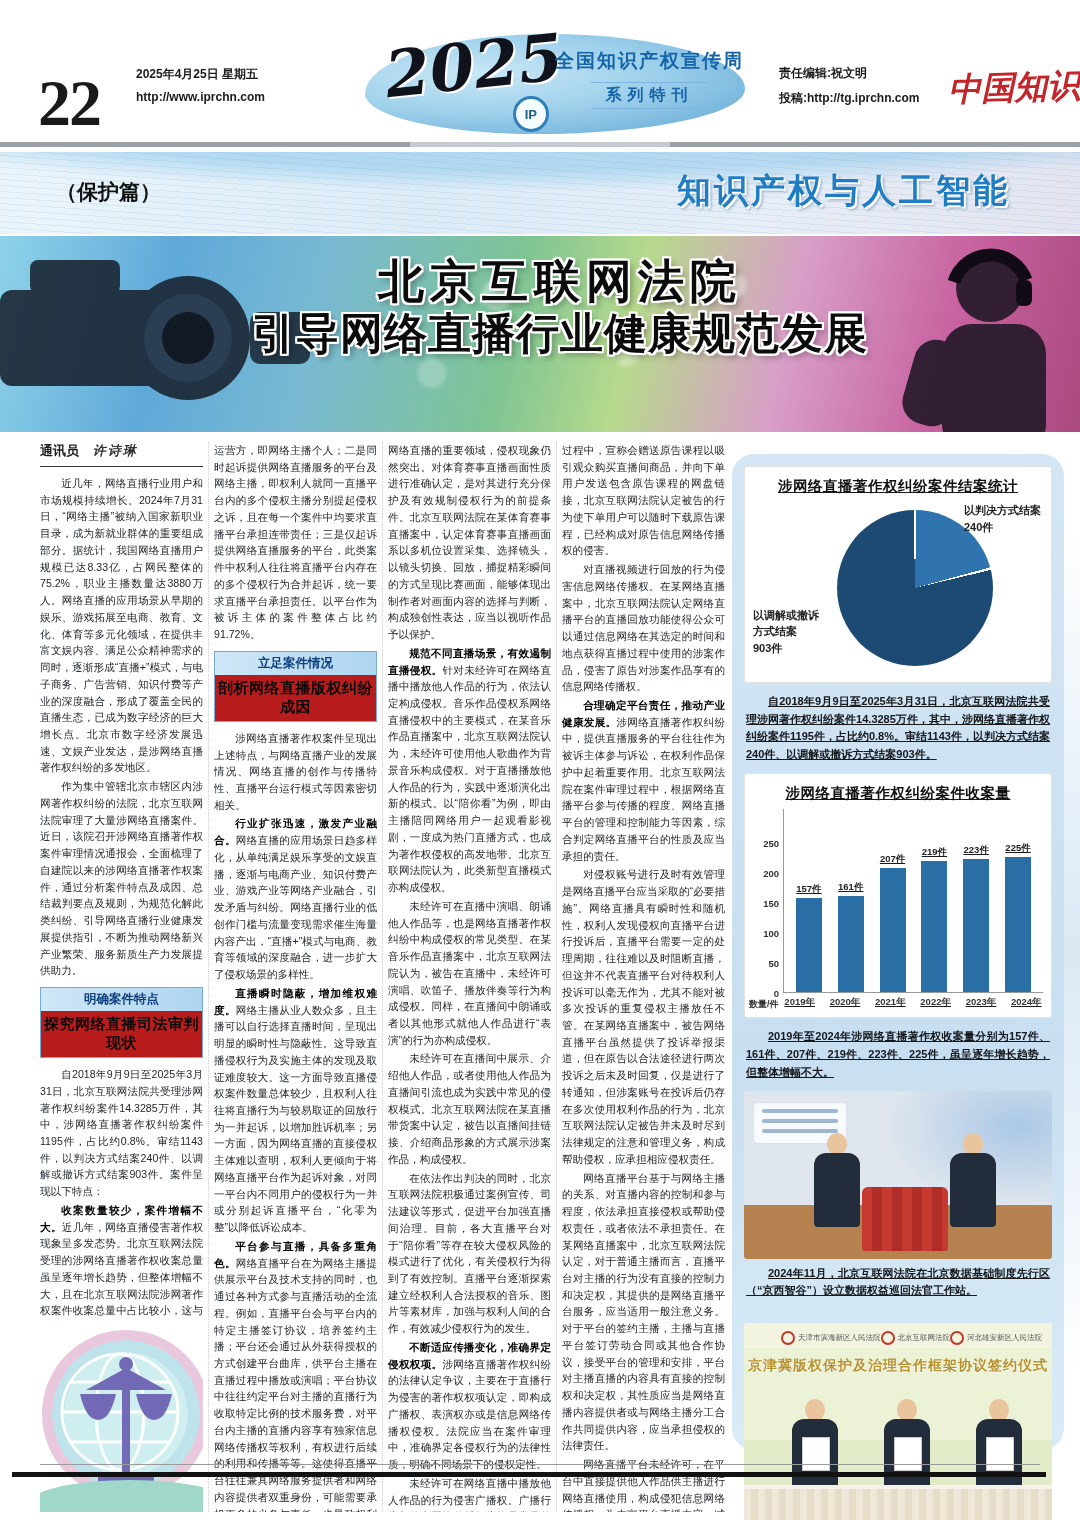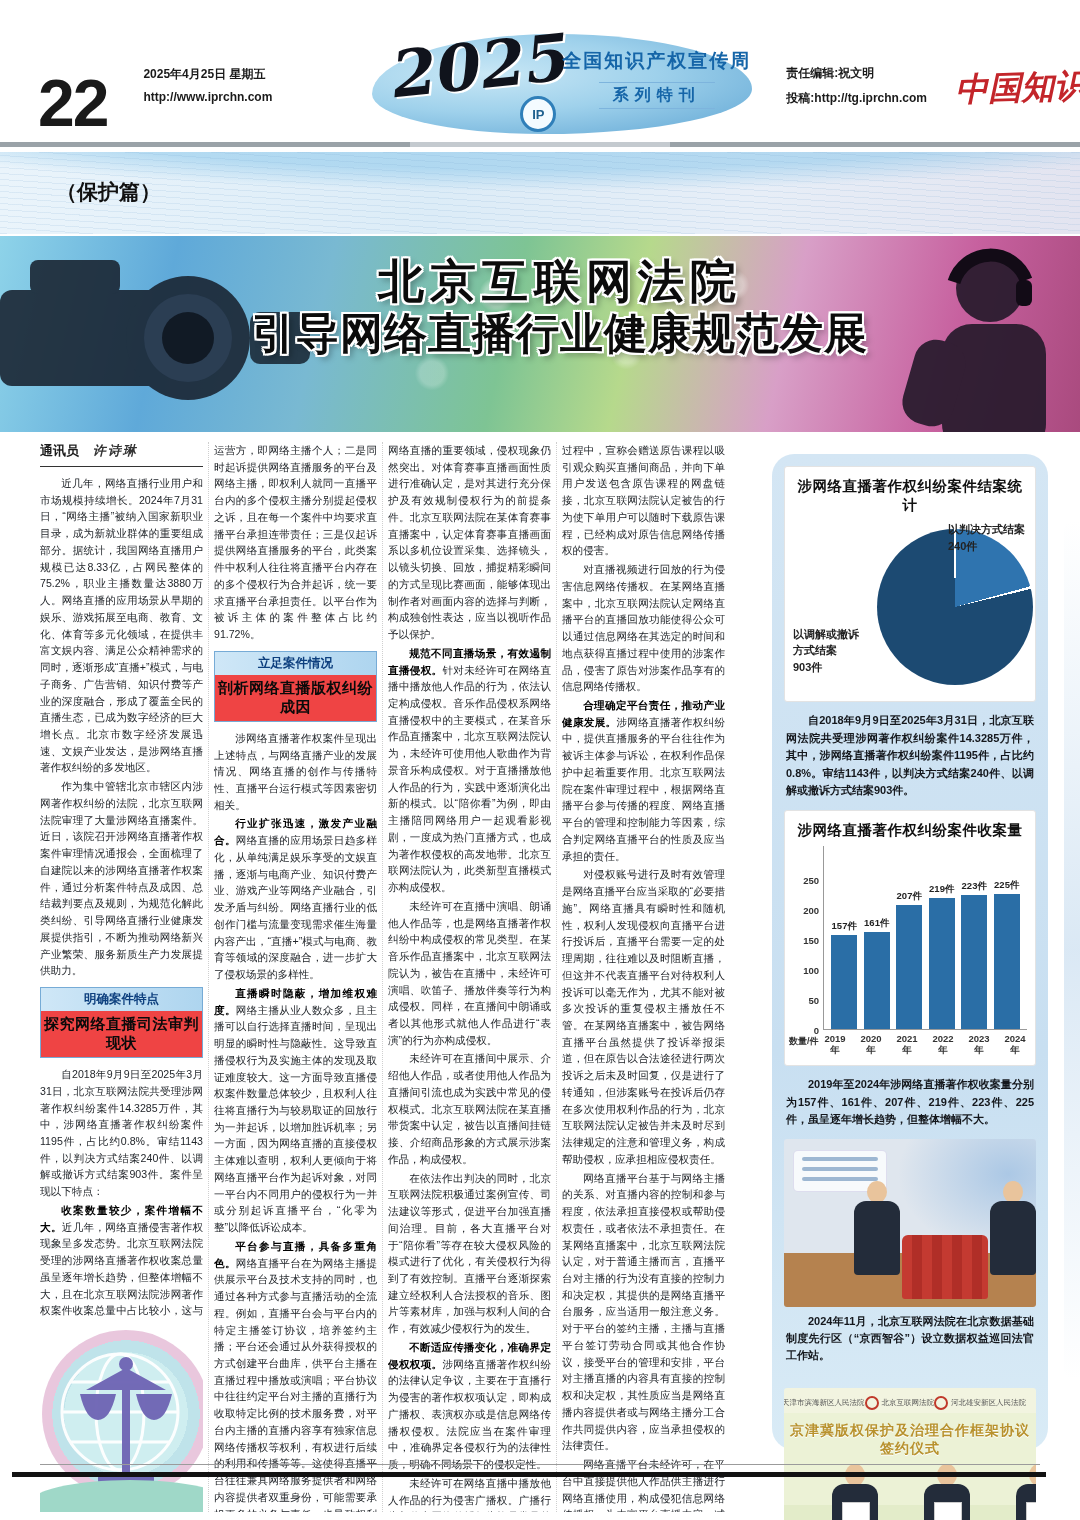--- a/index.html
+++ b/index.html
@@ -1,21 +1,21 @@
 <!DOCTYPE html>
 <html><head>
 <meta charset="utf-8">
 <style>
   html,body{margin:0;padding:0;background:#f2f2f2;}
   body{font-family:"Liberation Sans",sans-serif;color:#1a1a1a;}
   #page{position:relative;width:1080px;height:1520px;background:#ffffff;margin:0 auto;overflow:hidden;}
 
   
   .header{position:absolute;top:34px;left:38px;right:20px;height:104px;display:flex;align-items:center;}
-  .pageno{font-family:Liberation Sans, sans-serif;font-size:66px;font-weight:700;line-height:1;letter-spacing:-2px;margin-top:33px;}
+  .pageno{font-family:Liberation Serif, serif;font-size:66px;font-weight:700;line-height:1;letter-spacing:-2px;margin-top:33px;}
   .hdr-div{width:1px;height:58px;background:#444;margin:0 16px 0 20px;}
   .dateblk{font-size:12px;font-weight:700;line-height:1.9;white-space:nowrap;}
   .logo-wrap{position:relative;margin-left:120px;width:360px;height:104px;flex:none;}
   .logo-blob{position:absolute;left:-20px;top:0;width:380px;height:100px;border-radius:48% 52% 55% 45%/60% 55% 45% 40%;
     background:radial-gradient(ellipse at 30% 40%,#bfe3f4 0%,#8ec9e8 45%,#5ea8d6 80%,rgba(94,168,214,0) 100%);opacity:.85;}
   .logo-2025{position:absolute;left:0;top:-6px;font-family:"DejaVu Serif","Liberation Serif",serif;font-size:64px;font-weight:900;font-style:italic;transform:rotate(-6deg);color:#10131c;text-shadow:2px 2px 0 #fff;}
   .logo-ip{position:absolute;left:128px;top:62px;width:30px;height:30px;border-radius:50%;background:#f4fbff;border:3px solid #2f7fb9;color:#20618f;font-weight:900;font-size:13px;display:flex;align-items:center;justify-content:center;}
   .logo-txts{position:absolute;left:170px;top:14px;text-align:center;color:#1565a8;}
   .logo-line1{font-size:19px;font-weight:900;letter-spacing:2px;white-space:nowrap;}
   .logo-line2{margin-top:8px;font-size:16px;font-weight:900;letter-spacing:6px;display:inline-block;border-top:1px solid #7db4dd;border-bottom:1px solid #7db4dd;padding:2px 14px;}
@@ -51,33 +51,33 @@
 
   
   .main{position:absolute;top:442px;left:40px;width:686px;height:1070px;display:flex;}
   .col{width:163px;flex:none;padding-right:5px;margin-right:5px;border-right:1px dotted #cfcfcf;height:1070px;overflow:hidden;display:flex;flex-direction:column;}
   .col:last-child{border-right:none;margin-right:0;}
   .colText{flex:1 1 auto;overflow:hidden;}
   .byline{font-size:13px;font-weight:900;border-bottom:1.5px solid #333;padding-bottom:6px;margin-bottom:8px;}
   .byline .nm{font-family:"DejaVu Serif","Liberation Serif",serif;font-style:italic;font-weight:700;color:#333;margin-left:10px;letter-spacing:2px;}
   .col p{margin:0 0 2px 0;font-size:10.6px;line-height:1.58;text-align:justify;text-indent:2em;color:#22262b;}
   .col p b{color:#000;}
-  .subhead{border:1px solid #76abd6;margin:8px 0;text-align:center;background:#ef4444;}
+  .subhead{border:1px solid #76abd6;margin:8px 0;text-align:center;background:#b91c1c;}
   .subhead .s1{background:linear-gradient(to right,#cfe7f7,#aed5ef);color:#0d3f7e;font-weight:900;font-size:12.5px;padding:3px 0;}
   .subhead .s2{font-size:15px;font-weight:900;color:#0a0a0a;padding:4px 2px;letter-spacing:.5px;}
 
   
   .illus{position:relative;height:188px;margin-top:4px;flex:none;overflow:hidden;}
   .illus .ring{position:absolute;left:2px;top:6px;width:168px;height:168px;border-radius:50%;
     background:radial-gradient(circle at 50% 50%, #cfeef0 0 52%, #bfe3ea 52% 62%, #e9c7dd 62% 82%, #d9a8c9 82% 100%);}
   .illus svg{position:absolute;left:0;top:0;}
   .illus .ground{position:absolute;bottom:-14px;left:-10px;width:200px;height:46px;border-radius:50%;background:#9fd8c8;}
 
   
-  .sidebar{position:absolute;top:454px;left:772px;width:276px;height:996px;background:linear-gradient(180deg,#d4e6f4,#c8dff1 60%,#d9ebf6);border-radius:22px;padding:12px 12px 10px 12px;box-sizing:border-box;}
+  .sidebar{position:absolute;top:454px;left:732px;width:332px;height:996px;background:linear-gradient(180deg,#d4e6f4,#c8dff1 60%,#d9ebf6);border-radius:22px;padding:12px 12px 10px 12px;box-sizing:border-box;text-decoration:underline;}
   .card{background:#fff;border:1px solid #e3e3e3;border-radius:3px;padding:10px 8px 8px 8px;margin-bottom:10px;}
   .card-title{text-align:center;font-size:14.5px;font-weight:900;color:#111;margin-bottom:6px;letter-spacing:.5px;}
   .pie-area{position:relative;height:172px;}
   .pie{position:absolute;left:84px;top:8px;width:156px;height:156px;border-radius:50%;}
   .pie-lab{position:absolute;font-size:11px;font-weight:700;color:#222;line-height:1.5;text-align:left;}
   .pie-lab.right{right:2px;top:0px;}
   .pie-lab.left{left:0px;bottom:18px;}
   .side-note{font-size:11px;font-weight:700;line-height:1.6;text-align:justify;text-indent:2em;color:#14171c;margin:2px 2px 10px 2px;}
   .bar-wrap{display:flex;height:184px;}
   .yaxis{width:30px;flex:none;position:relative;font-size:9.5px;color:#333;font-weight:700;}
@@ -138,20 +138,21 @@
       <div>责任编辑:祝文明</div>
       <div>投稿:http://tg.iprchn.com</div>
     </div>
     <div class="hdr-div2"></div>
     <div class="papername">中国知识产权报</div>
   </div>
   <div class="hdr-rule"></div>
 
   <div class="wave"></div>
   <div class="sect-tag">（保护篇）</div>
+  <div class="topic">知识产权与人工智能</div>
 
   <div class="hero">
     <div class="bokeh"></div>
     <svg class="cam-left" viewBox="0 0 330 190">
       <g fill="#18222f" opacity="0.88">
         <rect x="0" y="48" width="170" height="96" rx="12"></rect>
         <rect x="30" y="18" width="90" height="34" rx="8"></rect>
         <circle cx="188" cy="96" r="62"></circle>
       </g>
       <circle cx="188" cy="96" r="44" fill="#2c3f55" opacity="0.9"></circle>

